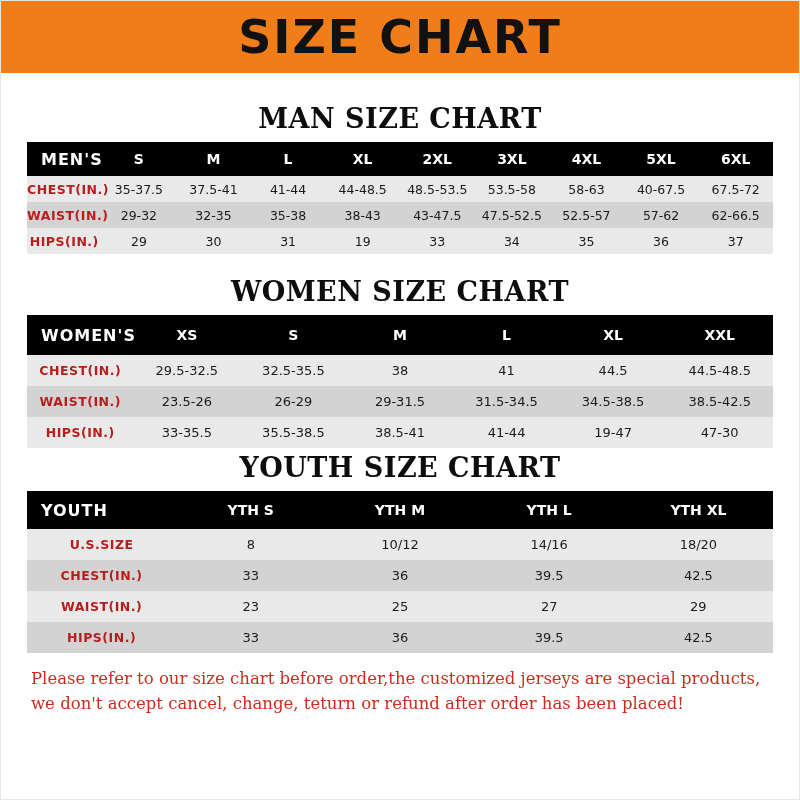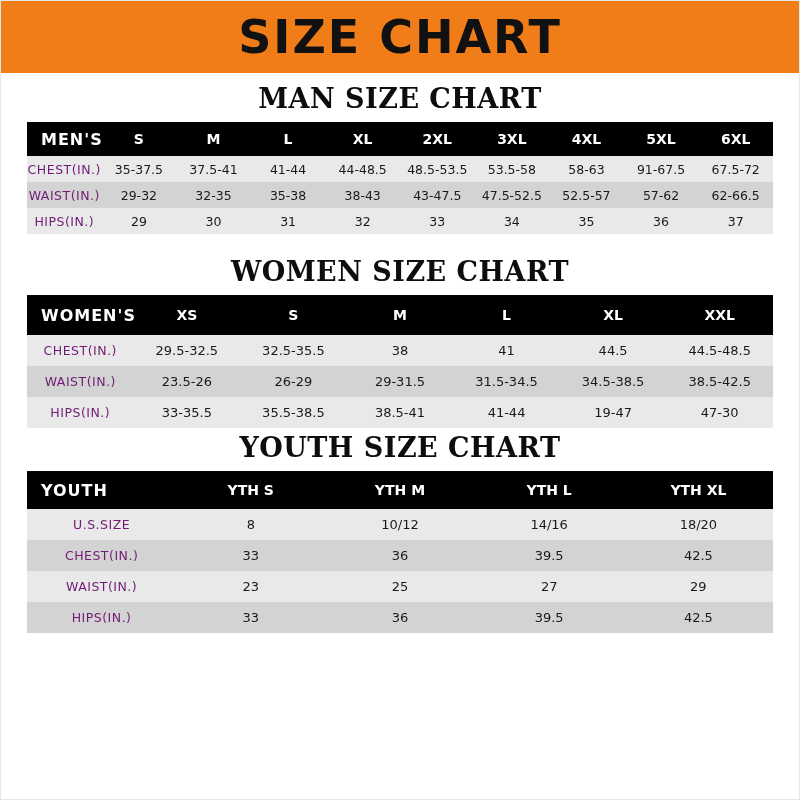--- a/index.html
+++ b/index.html
@@ -87,23 +87,24 @@
   table.size-table tbody tr.light td {
     background: #e9e9e9;
   }
   table.size-table tbody tr.dark td {
     background: #d3d3d3;
   }
   table.size-table tbody td.rowlabel {
     text-align: center;
     font-size: 12.5px;
     letter-spacing: 0.5px;
-    color: #701a75;
-  }
-  .men-title { margin-top: 0; }
+    color: #b91c1c;
+    font-weight: bold;
+  }
+  .men-title { margin-top: 20px; }
   .women-title { margin-top: 22px; }
   .youth-title { margin-top: 4px; }
   table.youth-table thead th.corner { font-size: 16px; }
   table.youth-table thead th { height: 38px; }
   table.youth-table th,
   table.youth-table td { height: 31px; font-size: 13px; margin-left: 40px; }
   table.women-table thead th { height: 40px; }
   table.women-table th,
   table.women-table td { height: 31px; font-size: 13px; margin-top: 36px; }
   .footer-note {
@@ -146,41 +147,41 @@
       <tbody>
         <tr class="light">
           <td class="rowlabel">CHEST(IN.)</td>
           <td>35-37.5</td>
           <td>37.5-41</td>
           <td>41-44</td>
           <td>44-48.5</td>
           <td>48.5-53.5</td>
           <td>53.5-58</td>
           <td>58-63</td>
-          <td>91-67.5</td>
+          <td>40-67.5</td>
           <td>67.5-72</td>
         </tr>
         <tr class="dark">
           <td class="rowlabel">WAIST(IN.)</td>
           <td>29-32</td>
           <td>32-35</td>
           <td>35-38</td>
           <td>38-43</td>
           <td>43-47.5</td>
           <td>47.5-52.5</td>
           <td>52.5-57</td>
           <td>57-62</td>
           <td>62-66.5</td>
         </tr>
         <tr class="light">
           <td class="rowlabel">HIPS(IN.)</td>
           <td>29</td>
           <td>30</td>
           <td>31</td>
-          <td>32</td>
+          <td>19</td>
           <td>33</td>
           <td>34</td>
           <td>35</td>
           <td>36</td>
           <td>37</td>
         </tr>
       </tbody>
     </table>
 
     <div class="section-title women-title">WOMEN SIZE CHART</div>
@@ -263,15 +264,19 @@
         <tr class="dark">
           <td class="rowlabel">HIPS(IN.)</td>
           <td>33</td>
           <td>36</td>
           <td>39.5</td>
           <td>42.5</td>
         </tr>
       </tbody>
     </table>
 
+    <div class="footer-note">
+      <div>Please refer to our size chart before order,the customized jerseys are special products,</div>
+      <div>we don't accept cancel, change, teturn or refund after order has been placed!</div>
+    </div>
 
   </div>
 </div>
 
 </body></html>

